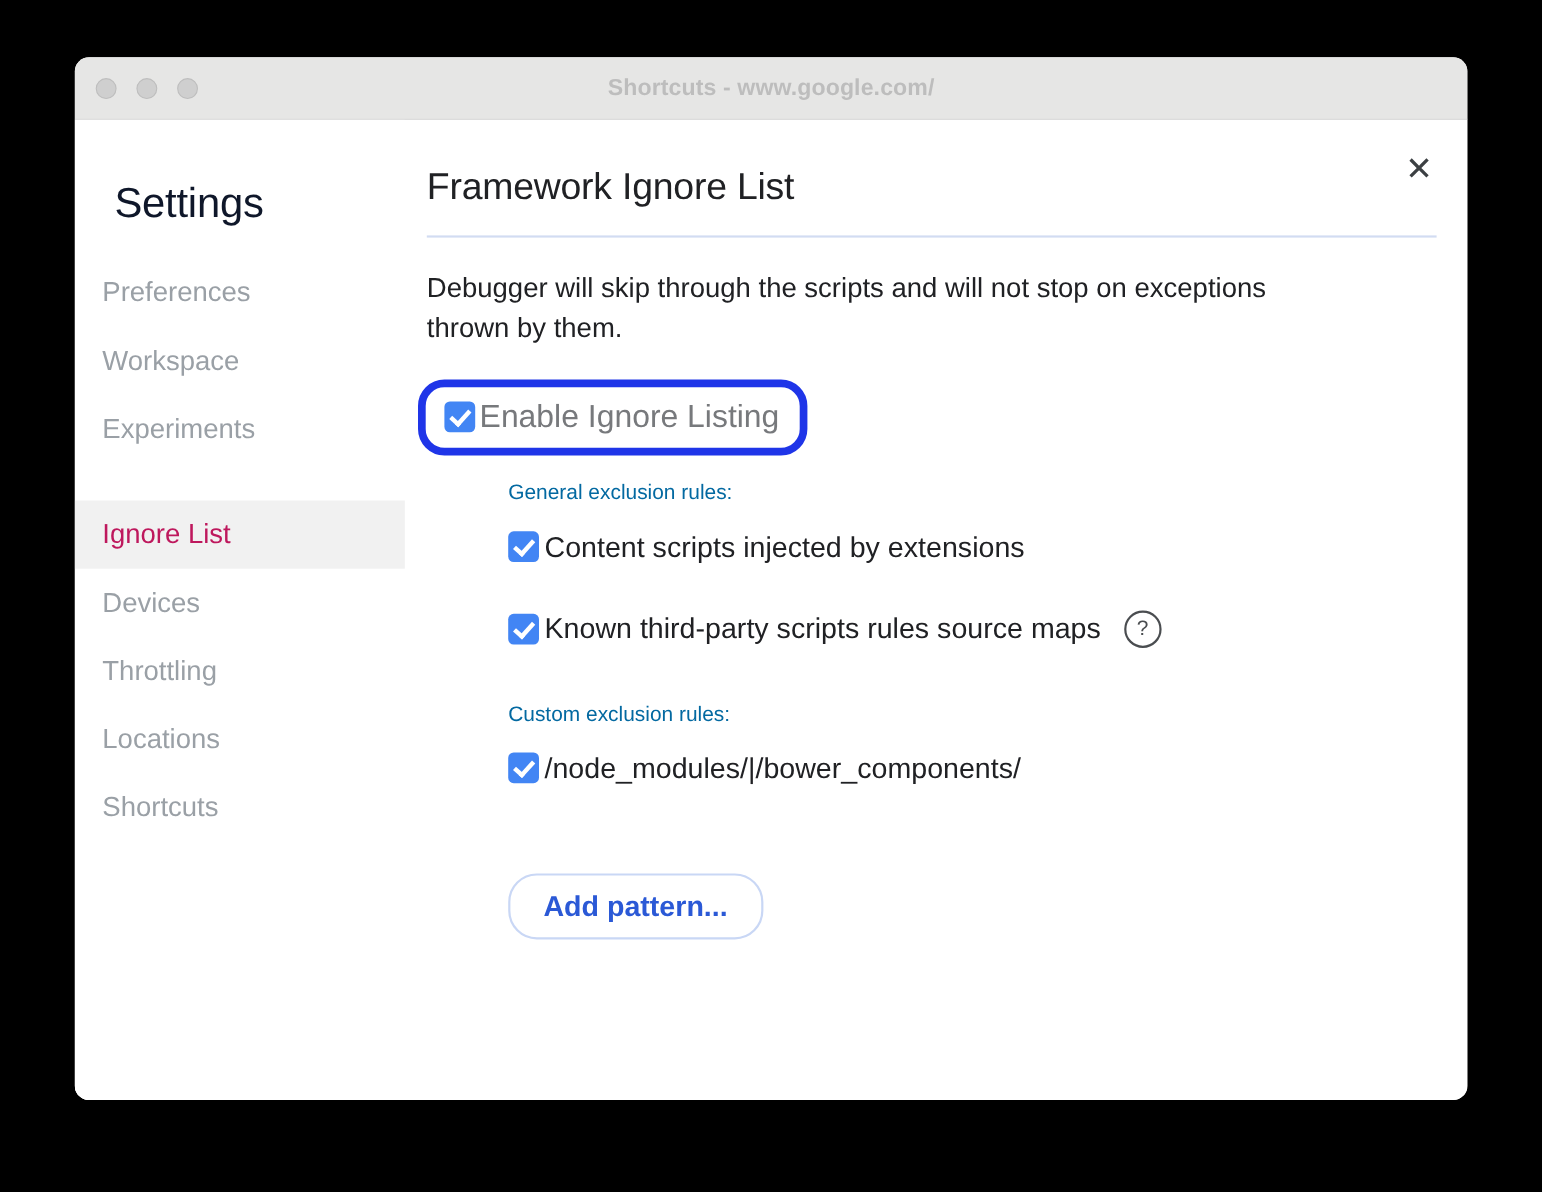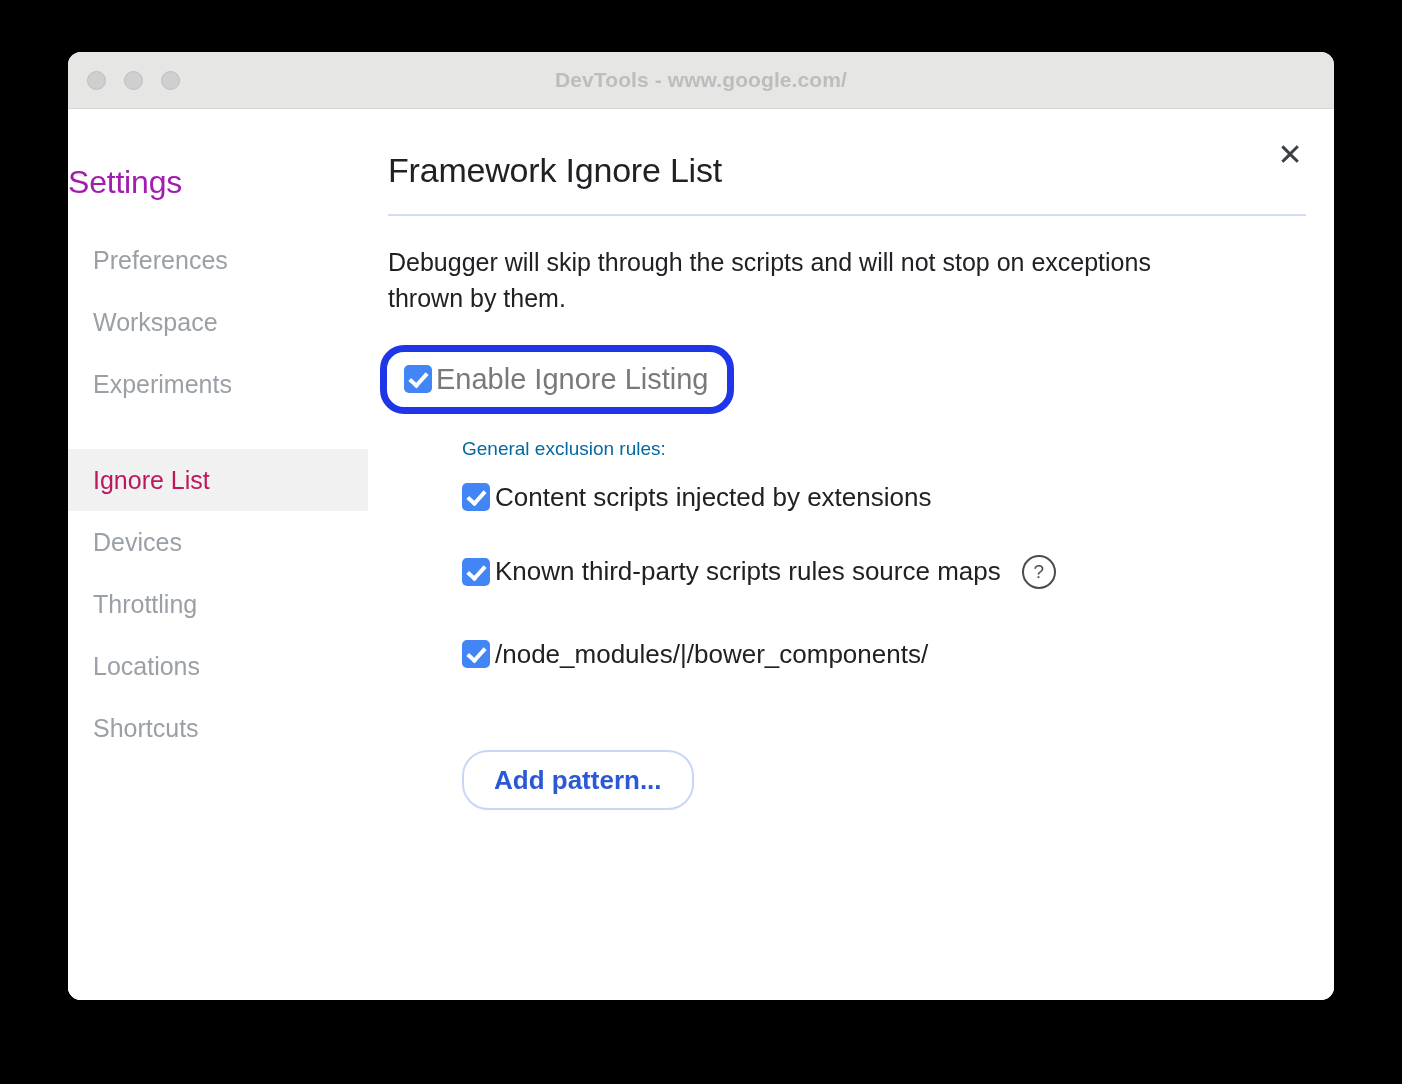--- a/index.html
+++ b/index.html
@@ -74,23 +74,24 @@
     background: #ffffff;
   }
 
   
   .sidebar {
     flex: 0 0 300px;
     padding-top: 55px;
     background: #ffffff;
   }
   .settings-title {
-    font-size: 32px;
-    color: #a21caf;
+    font-size: 38px;
+    color: #0f172a;
     font-weight: normal;
+    padding-left: 36px;
     margin: 0 0 28px 0;
     letter-spacing: -0.2px;
   }
   .nav-list {
     list-style: none;
     margin: 0;
     padding: 0;
   }
   .nav-item {
     font-size: 25px;
@@ -253,21 +254,21 @@
 <body>
 
 <div class="window">
 
   <div class="titlebar">
     <div class="traffic-lights">
       <span class="light"></span>
       <span class="light"></span>
       <span class="light"></span>
     </div>
-    <div class="window-title">DevTools - www.google.com/</div>
+    <div class="window-title">Shortcuts - www.google.com/</div>
   </div>
 
   <div class="win-body">
 
     <div class="sidebar">
       <h1 class="settings-title">Settings</h1>
       <ul class="nav-list">
         <li class="nav-item">Preferences</li>
         <li class="nav-item">Workspace</li>
         <li class="nav-item">Experiments</li>
@@ -307,20 +308,21 @@
 
         <div class="rule-row">
           <span class="cb"></span>
           <span class="rule-label">Known third-party scripts rules source maps</span>
           <span class="help-icon">?</span>
         </div>
       </div>
 
       
       <div class="custom-block">
+        <div class="rules-heading">Custom exclusion rules:</div>
 
         <div class="rule-row">
           <span class="cb"></span>
           <span class="rule-label">/node_modules/|/bower_components/</span>
         </div>
 
         <button class="add-btn">Add pattern...</button>
       </div>
 
     </div>

